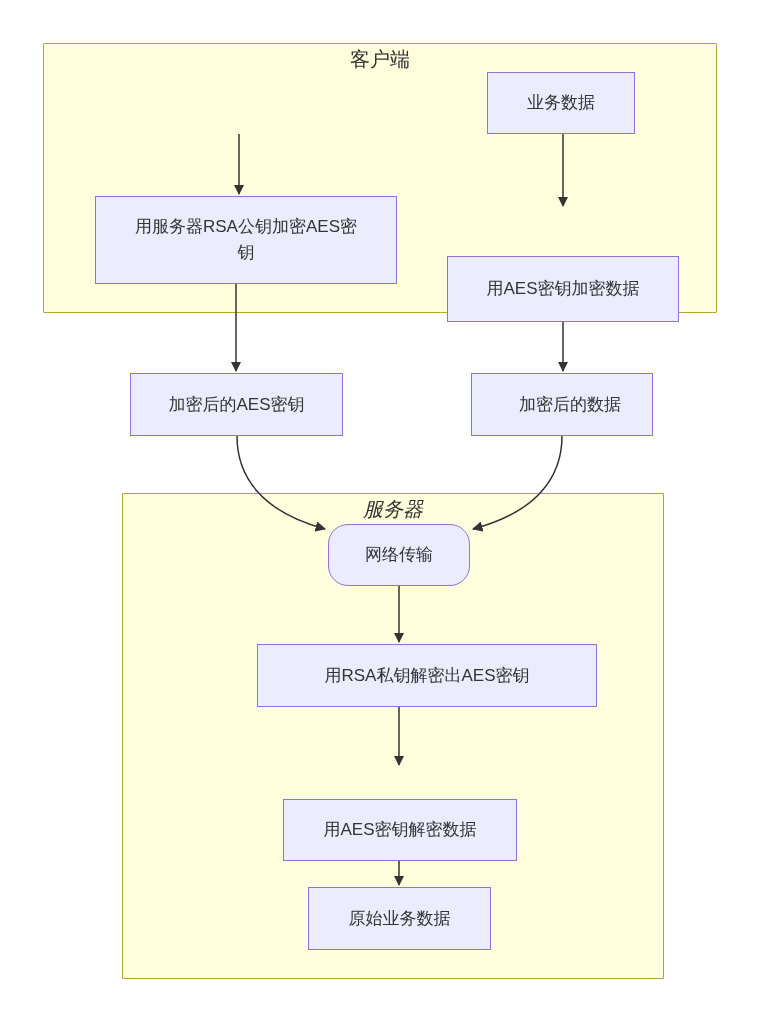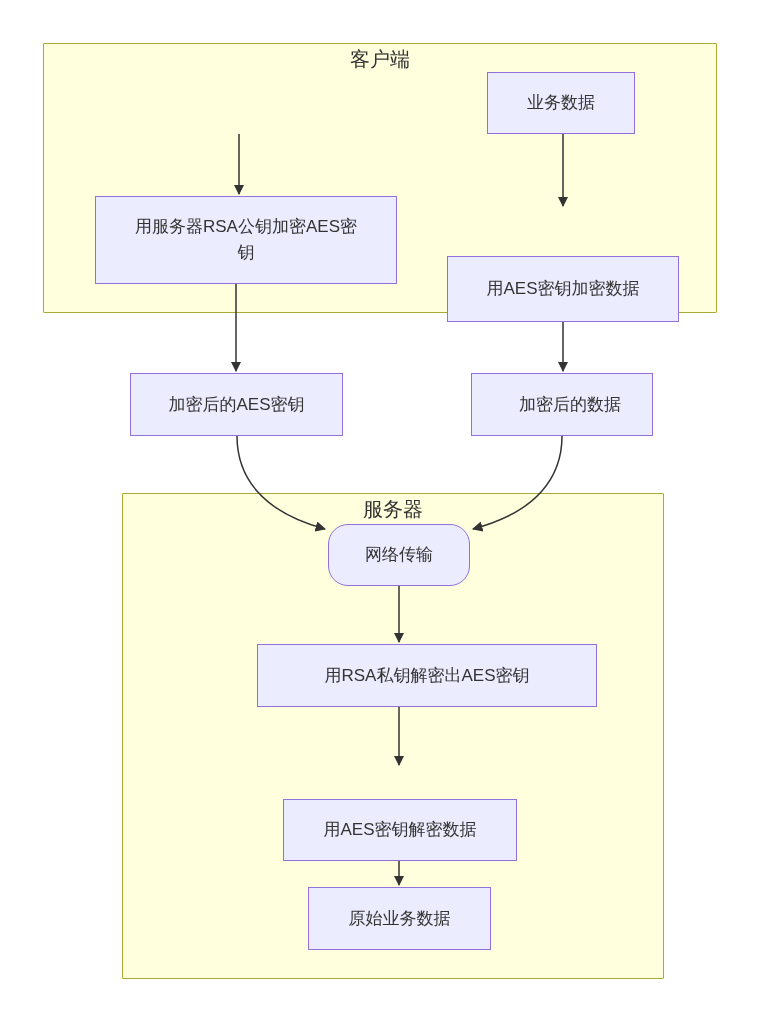--- a/index.html
+++ b/index.html
@@ -11,21 +11,21 @@
     overflow:hidden;
   }
   .cluster{
     position:absolute;
     background:#ffffde;
     border:1px solid #aaaa33;
     border-radius:1px;
     box-sizing:border-box;
   }
   .cluster-client{left:43px;top:43px;width:674px;height:270px;}
-  .cluster-server{left:122px;top:493px;width:542px;height:486px;}
+  .cluster-server{left:122px;top:493px;width:542px;height:486px;font-style:italic;}
   .cluster-label{
     position:absolute;left:0;right:0;top:4px;
     text-align:center;
     color:#333333;font-size:20px;line-height:22px;
   }
   svg.edges{position:absolute;left:0;top:0;pointer-events:none;}
   .edge{stroke:#333333;stroke-width:1.5;fill:none;}
   .node{
     position:absolute;
     background:#ECECFF;

